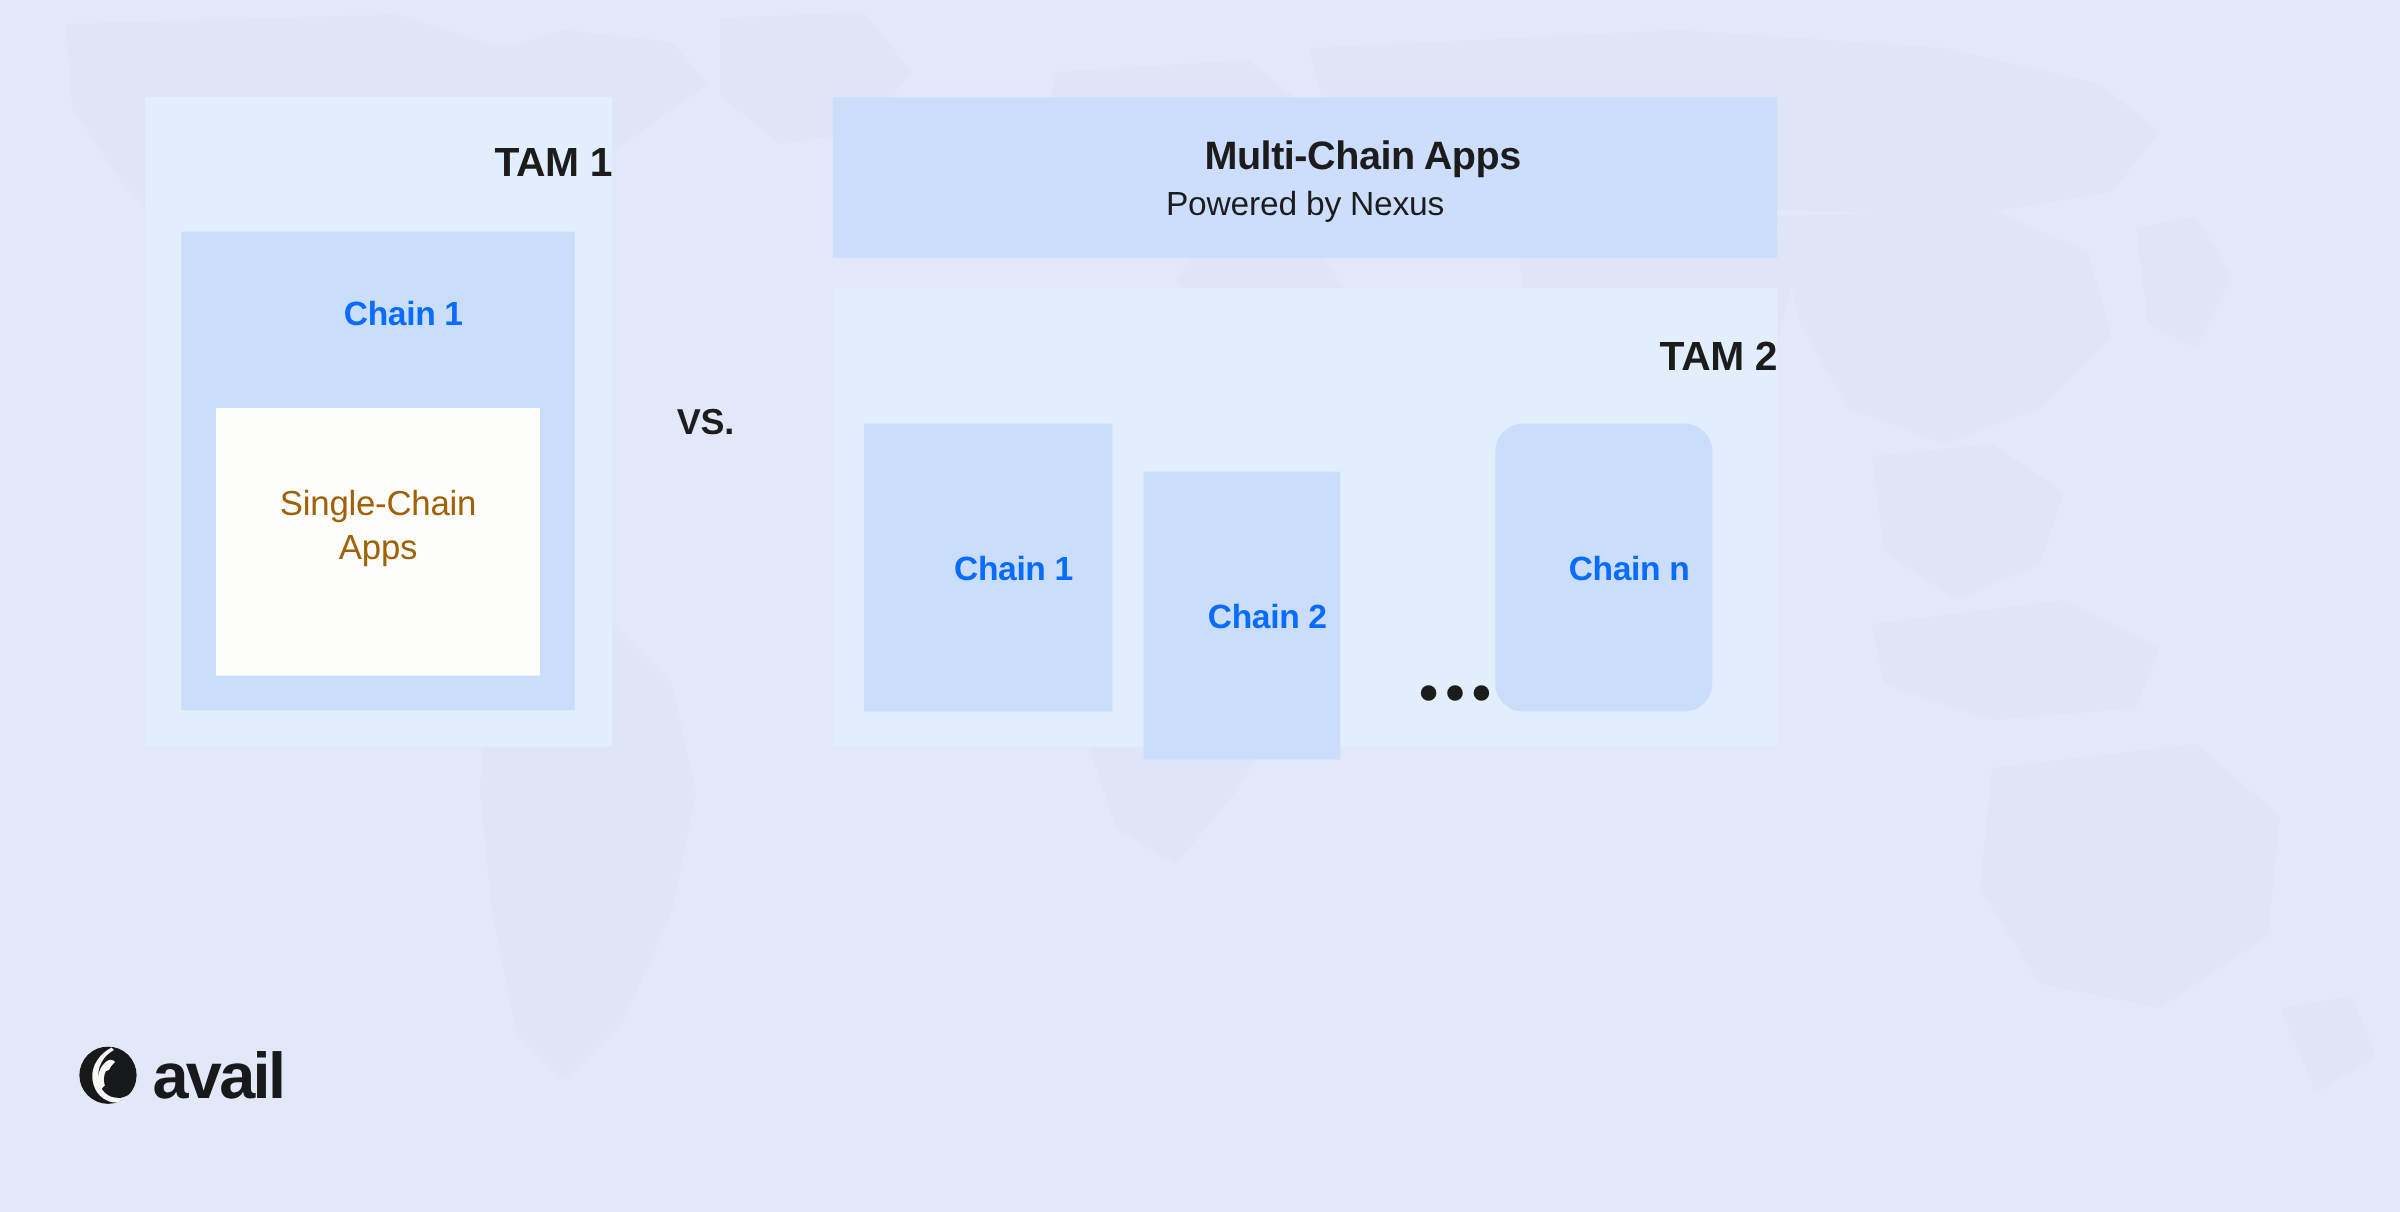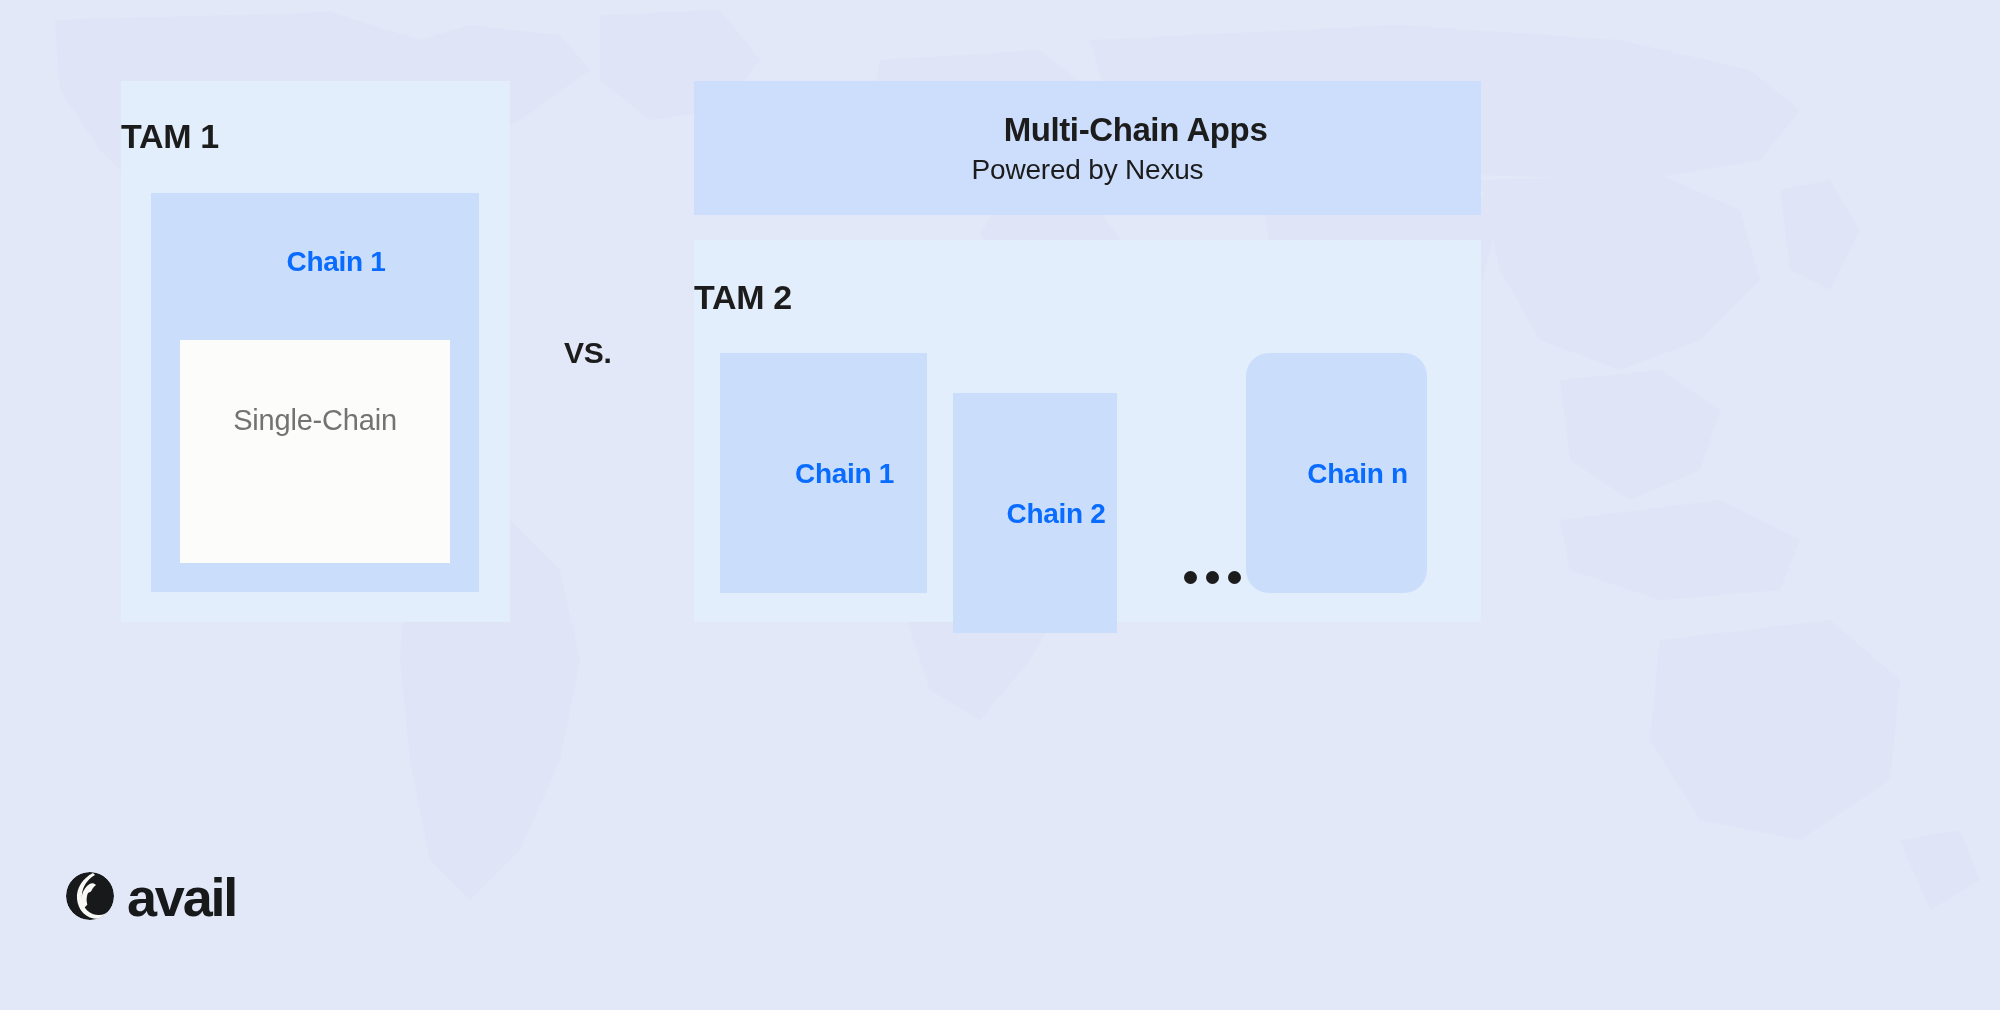--- a/index.html
+++ b/index.html
@@ -34,21 +34,21 @@
   }
   .panel-outer { background: #e3eefc; }
   .panel-band  { background: #ccdefc; }
   .chainbox    { background: #cadefc; }
   .appbox      { background: #fcfcfb; }
 
   
   .tam-title {
     position: absolute;
     width: 100%;
-    text-align: left;
+    text-align: right;
     font-size: 34px;
     font-weight: 700;
     color: #1c1c1c;
     letter-spacing: -0.3px;
     white-space: nowrap;
   }
   .band-title {
     position: absolute;
     width: 100%;
     text-align: center;
@@ -81,21 +81,21 @@
     white-space: nowrap;
     padding-left: 21px;
   }
   .app-label {
     position: absolute;
     left: 0;
     width: 100%;
     text-align: center;
     font-size: 29px;
     font-weight: 400;
-    color: #737373;
+    color: #a16207;
     line-height: 1.28;
     letter-spacing: -0.2px;
   }
   .vs-label {
     position: absolute;
     font-size: 30px;
     font-weight: 700;
     color: #1c1c1c;
     letter-spacing: -0.2px;
     white-space: nowrap;
@@ -200,20 +200,21 @@
     <div class="tam-title" style="top:36px;">TAM 1</div>
   </div>
 
   <div class="panel chainbox" style="left:151px; top:193px; width:328px; height:399px;">
     <div class="chain-label" style="top:53px;">Chain 1</div>
   </div>
 
   <div class="panel appbox" style="left:180px; top:340px; width:270px; height:223px;">
     <div class="app-label" style="top:62px;">
       <div>Single-Chain</div>
+      <div>Apps</div>
     </div>
   </div>
 
   <div class="vs-label" style="left:564px; top:336px;">VS.</div>
 
   <div class="panel panel-band" style="left:694px; top:81px; width:787px; height:134px;">
     <div class="band-title" style="top:30px;">Multi-Chain Apps</div>
     <div class="band-sub" style="top:73px;">Powered by Nexus</div>
   </div>
 

